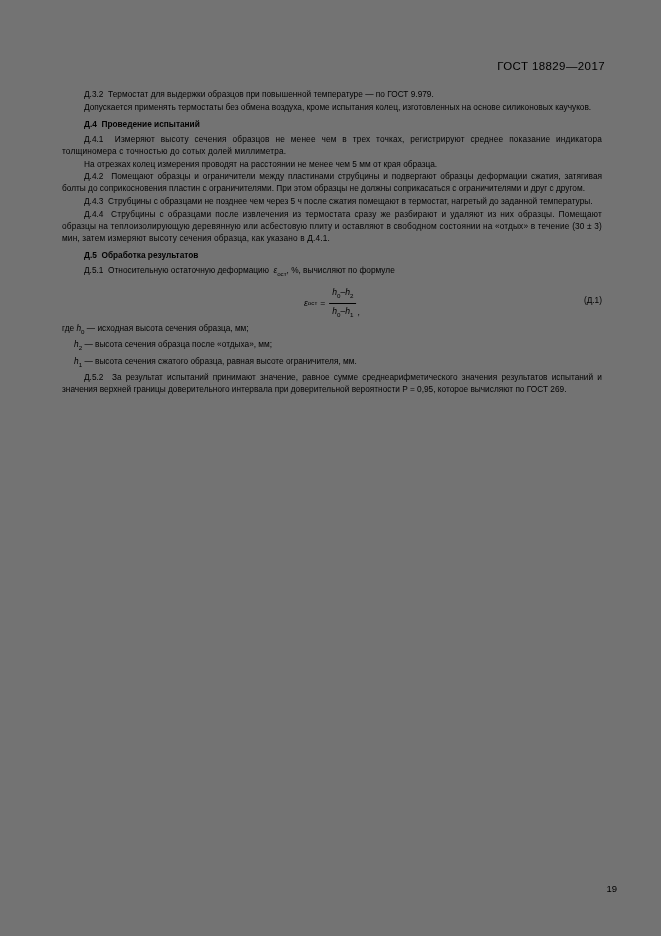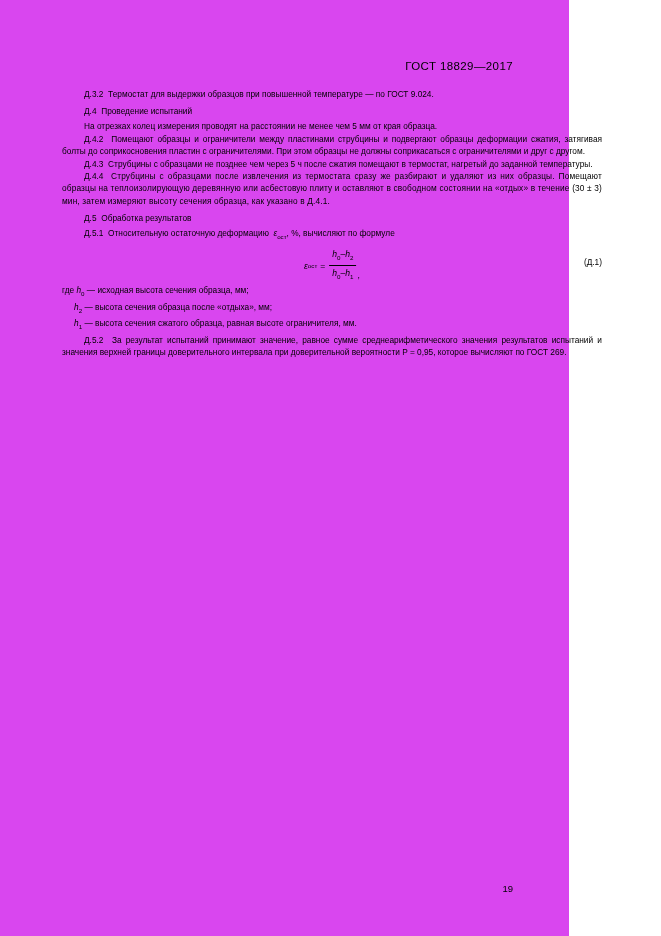--- a/index.html
+++ b/index.html
@@ -11,23 +11,23 @@
     width: 661px;
     height: 936px;
     position: relative;
     font-family: "Liberation Sans", sans-serif;
     color: #000000;
     overflow: hidden;
   }
   .page {
     position: absolute;
     left: 0; top: 0;
-    width: 569px;
+    width: 661px;
     height: 936px;
-    background: #d946ef;
+    background: #737373;
   }
   .header {
     position: absolute;
     right: 56px;
     top: 60px;
     font-size: 11.5px;
     letter-spacing: 0.4px;
     white-space: nowrap;
   }
   .content {
@@ -46,21 +46,21 @@
     text-indent: 22px;
   }
   .noind {
     text-indent: 0;
   }
   .num {
     font-weight: normal;
   }
   .sect {
     text-indent: 22px;
-    font-weight: normal;
+    font-weight: bold;
     margin-top: 5px;
     margin-bottom: 3px;
   }
   .formula-row {
     position: relative;
     margin-top: 6px;
     margin-bottom: 6px;
     height: 30px;
   }
   .formula {
@@ -105,47 +105,53 @@
     font-style: normal;
   }
   .it {
     font-style: italic;
   }
   .deflist p {
     text-indent: 12px;
   }
   .pagenum {
     position: absolute;
-    right: 56px;
+    right: 44px;
     bottom: 42px;
     font-size: 9.5px;
   }
   .wide {
     letter-spacing: 0.15px;
   }
 </style>
 </head>
 <body>
 
 <div class="page">
 
   <div class="header">ГОСТ 18829—2017</div>
 
   <div class="content">
 
     <p class="ind">
-      <span class="num">Д.3.2</span>&nbsp;&nbsp;<span>Термостат для выдержки образцов при повышенной температуре — по ГОСТ 9.024.</span>
-    </p>
-
+      <span class="num">Д.3.2</span>&nbsp;&nbsp;<span>Термостат для выдержки образцов при повышенной температуре — по ГОСТ 9.979.</span>
+    </p>
+
+    <p class="ind">
+      <span>Допускается применять термостаты без обмена воздуха, кроме испытания колец, изготовленных на основе силиконовых каучуков.</span>
+    </p>
 
 
     <p class="sect">
       <span>Д.4</span>&nbsp;&nbsp;<span>Проведение испытаний</span>
     </p>
 
+    <p class="ind">
+      <span class="num">Д.4.1</span>&nbsp;&nbsp;<span class="wide">Измеряют высоту сечения образцов не менее чем в трех точках, регистрируют среднее показание индикатора толщиномера с точностью до сотых долей миллиметра.</span>
+    </p>
 
     <p class="ind">
       <span>На отрезках колец измерения проводят на расстоянии не менее чем 5 мм от края образца.</span>
     </p>
 
     <p class="ind">
       <span class="num">Д.4.2</span>&nbsp;&nbsp;<span>Помещают образцы и ограничители между пластинами струбцины и подвергают образцы деформации сжатия, затягивая болты до соприкосновения пластин с ограничителями. При этом образцы не должны соприкасаться с ограничителями и друг с другом.</span>
     </p>
 
     <p class="ind">

